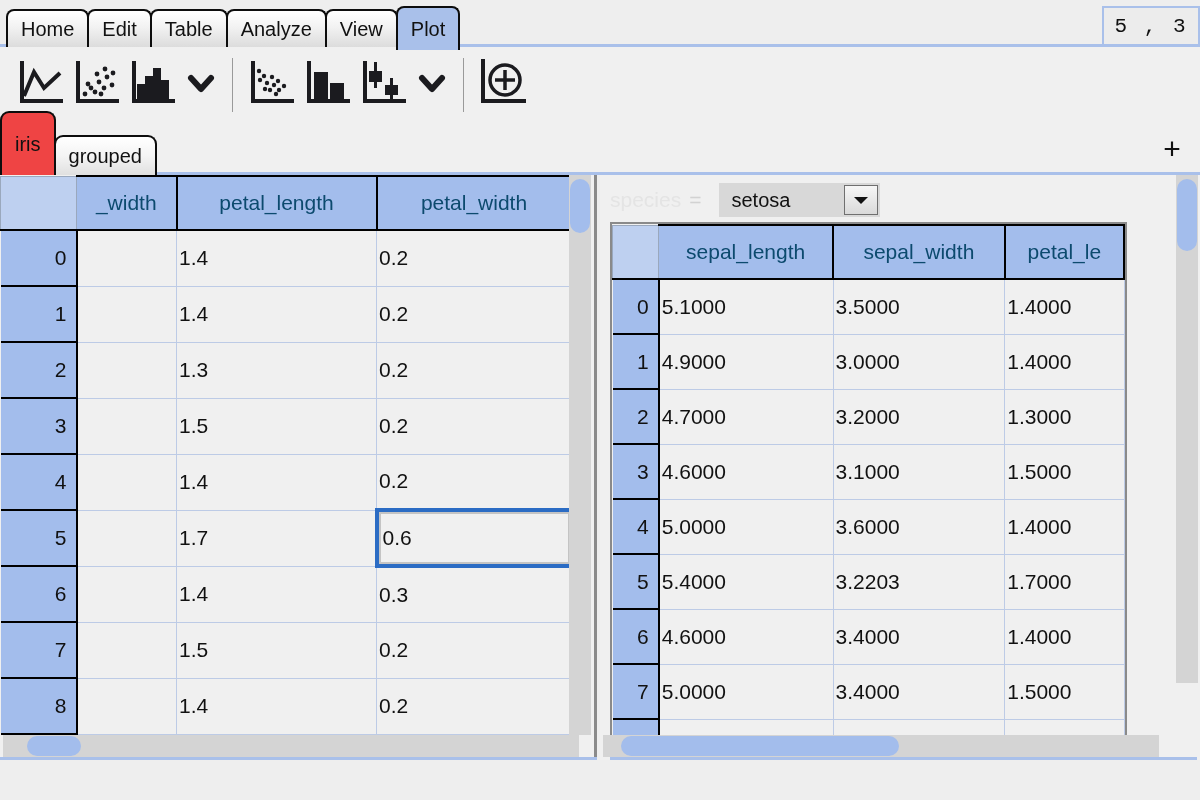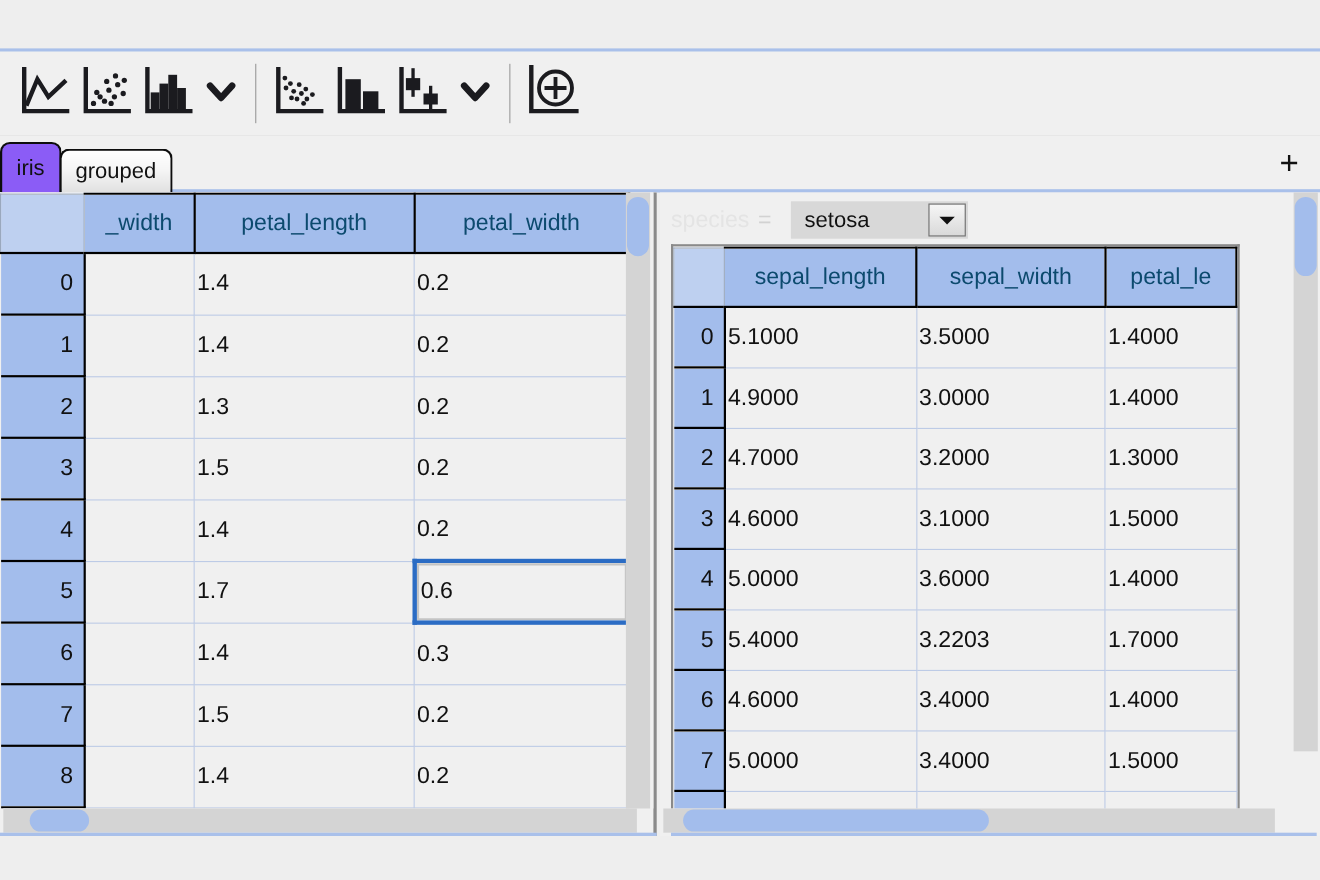--- a/index.html
+++ b/index.html
@@ -137,22 +137,22 @@
     font-size: 20px;
     color: #111;
     border: 2px solid #0d0d0d;
     border-bottom: none;
     border-radius: 9px 9px 0 0;
     background: linear-gradient(to bottom, #ffffff 0%, #f4f4f4 50%, #e0e0e0 100%);
     box-sizing: border-box;
     white-space: nowrap;
   }
   .stab.active {
-    background: #8b5cf6;
-    height: 46px;
+    background: #ef4444;
+    height: 64px;
     align-items: center;
   }
   #sheet-underline {
     position: absolute;
     left: 0; top: 49px;
     width: 1200px; height: 3px;
     background: #a9c0ea;
   }
   #add-sheet-btn {
     position: absolute;
@@ -362,20 +362,43 @@
     background: #eeeeee;
   }
 </style>
 </head>
 <body>
 
 <div id="app">
 
   <div id="ribbon-tabs">
     <div id="ribbon-underline"></div>
+    <div id="ribbon-tabs-strip">
+      <div class="rtab">
+          <span>Home</span>
+        </div>
+      <div class="rtab">
+          <span>Edit</span>
+        </div>
+      <div class="rtab">
+          <span>Table</span>
+        </div>
+      <div class="rtab">
+          <span>Analyze</span>
+        </div>
+      <div class="rtab">
+          <span>View</span>
+        </div>
+      <div class="rtab active">
+          <span>Plot</span>
+        </div>
+    </div>
+    <div id="coord-indicator">
+        <span>5 , 3</span>
+      </div>
   </div>
 
   <div id="toolbar">
     <div class="tb-spacer"></div>
 
     <div class="tb-group">
       <div class="tb-btn">
         <span>
           <svg width="50" height="50" viewBox="0 0 50 50">
             <path d="M7 5 L7 43 L46 43" stroke="#1b1b1f" stroke-width="4" fill="none" stroke-linecap="square"></path>

